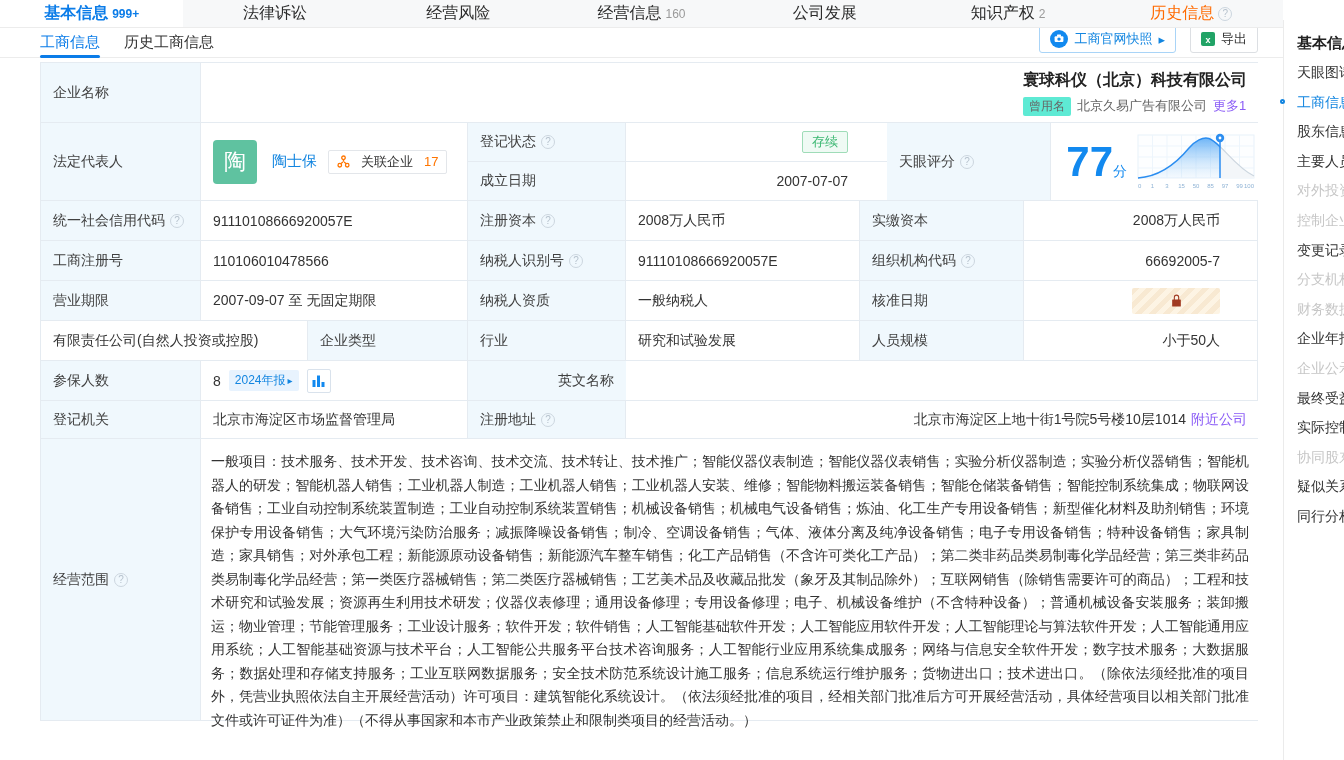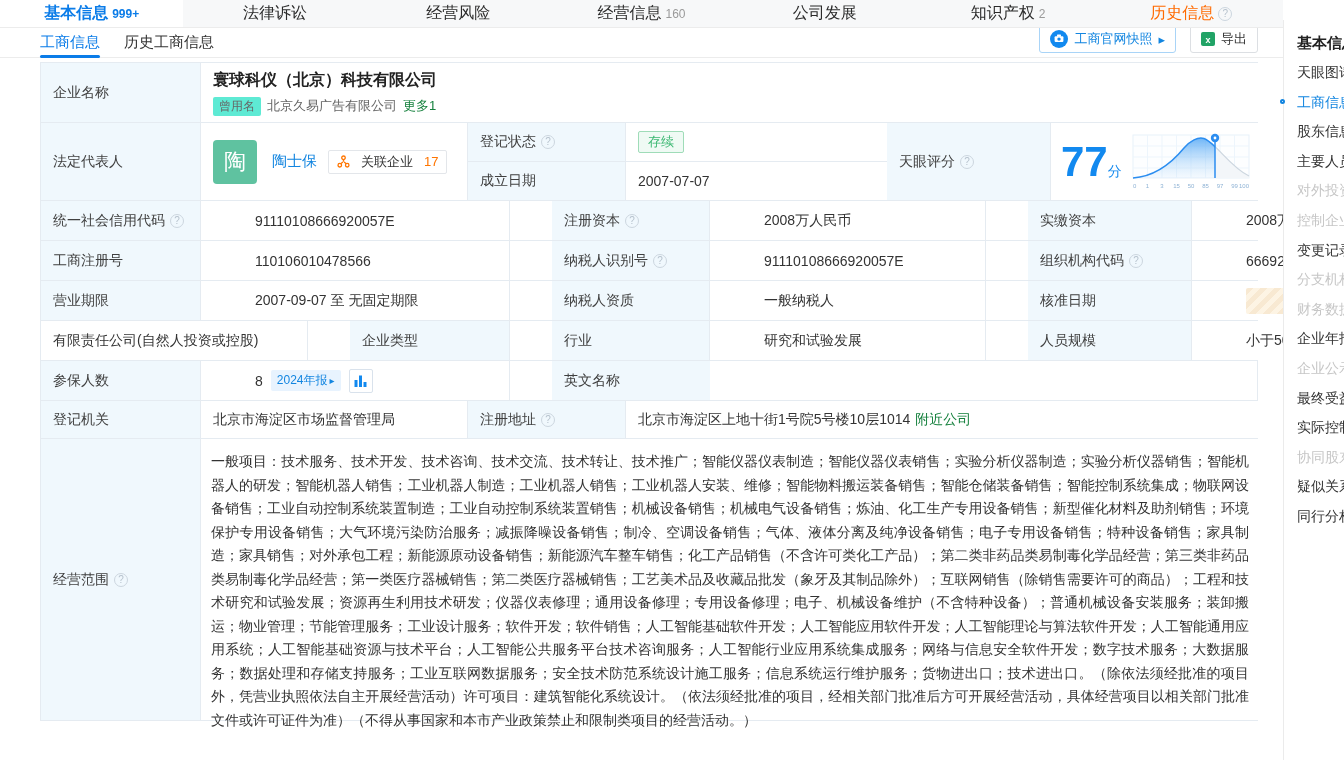--- a/index.html
+++ b/index.html
@@ -48,30 +48,30 @@
   .sidebar .it.active .dot { content:""; position:absolute; left:-17px; top:11px;
     width:5px; height:5px; border-radius:50%; background:#fff; border:2px solid #1285e0; }
 
   
   .tbl { position:absolute; top:62px; left:40px; width:1218px;
     border:1px solid #e5ebf1; background:#fff; font-size:14px; }
   .row { display:flex; border-bottom:1px solid #e5ebf1; }
   .row:last-child { border-bottom:none; }
   .cell { border-right:1px solid #e5ebf1; display:flex; align-items:center;
     padding:0 12px; gap:5px; min-height:100%; }
-  .cell:last-child { border-right:none; }
+  .cell:last-child { border-right:none;justify-content:flex-end; }
   .lbl { background:#f0f8fd; color:#404040; }
   .val { background:#fff; color:#333; }
   .wA{width:160px;flex:none;} .wB{width:267px;flex:none;} .wC{width:158px;flex:none;}
   .wD{width:234px;flex:none;} .wE{width:164px;flex:none;} .wF{width:208px;flex:none;}
   .wBF{width:1058px;flex:none;} .wDF{width:633px;flex:none;}
-  .link { color:#15803d; cursor:pointer; text-decoration:none; }
+  .link { color:#8b5cf6; cursor:pointer; text-decoration:none; }
   .gray { color:#999; }
 
-  .r1{height:60px;} .r2{height:78px;} .r40{height:40px;gap:42px;} .r8{height:38px;} .r9{height:281px;}
+  .r1{height:60px;} .r2{height:78px;} .r40{height:40px;} .r8{height:38px;} .r9{height:281px;}
 
   .company-block { display:flex; flex-direction:column; justify-content:center; gap:6px; }
   .company-name { font-size:16px; font-weight:bold; color:#222; }
   .former { display:flex; align-items:center; gap:6px; font-size:13px; color:#666; }
   .tag-gray { background:#5eead4; color:#666; font-size:12px; padding:1px 6px; border-radius:2px; }
 
   .avatar { width:44px; height:44px; border-radius:4px; background:#5fc2a0; color:#fff;
     font-size:22px; display:flex; align-items:center; justify-content:center; flex:none; }
   .rep-name { color:#1285e0; font-size:15px; margin:0 6px 0 10px; }
   .badge { display:flex; align-items:center; gap:11px; border:1px solid #e3e6ea;

